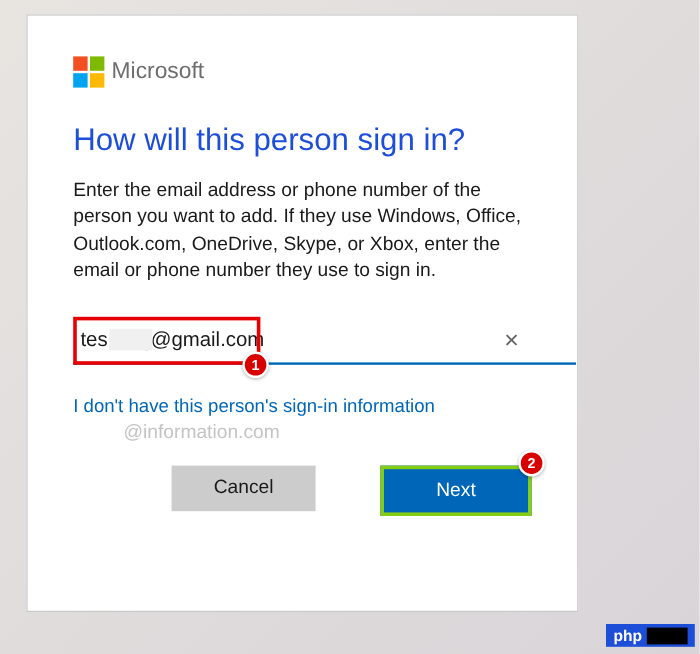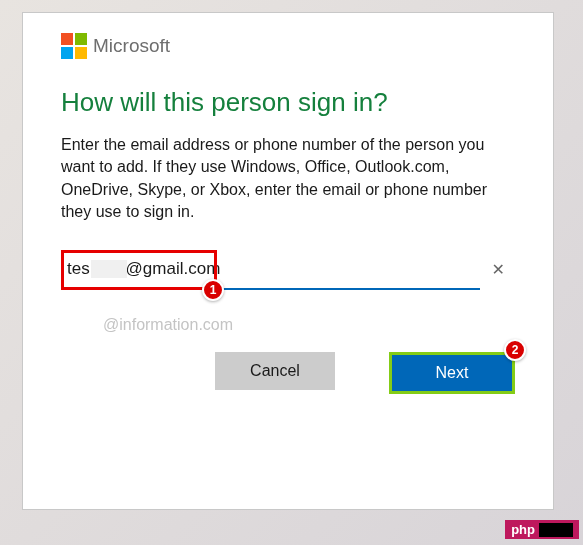--- a/index.html
+++ b/index.html
@@ -12,25 +12,25 @@
       height: 545px;
       background: linear-gradient(135deg, #e8e4e0 0%, #d8d4d8 100%);
       font-family: "Segoe UI", Tahoma, sans-serif;
       position: relative;
       overflow: hidden;
     }
     .dialog {
       position: absolute;
       top: 12px;
       left: 22px;
-      width: 532px;
+      width: 460px;
       height: 498px;
       background: #ffffff;
       border: 1px solid #c8c8c8;
-      padding: 20px 38px 30px 38px;
+      padding: 34px 38px 30px 38px;
     }
     .brand {
       display: flex;
       align-items: center;
       gap: 6px;
       margin-bottom: 28px;
     }
     .ms-logo {
       width: 26px;
       height: 26px;
@@ -44,21 +44,21 @@
     .ms-logo .sq3 { background: #00a4ef; }
     .ms-logo .sq4 { background: #ffb900; }
     .brand-text {
       font-size: 19px;
       color: #6e6e6e;
       font-weight: 400;
     }
     .heading {
       font-size: 26px;
       font-weight: 400;
-      color: #15803d;
+      color: #1d4ed8;
       margin-bottom: 16px;
     }
     .desc {
       font-size: 16px;
       color: #1a1a1a;
       line-height: 1.4;
       margin-bottom: 26px;
     }
     .input-wrap {
       position: relative;
@@ -156,21 +156,21 @@
       background: #0067b8;
       color: #ffffff;
       border: 3px solid #84cc16;
       width: 126px;
       height: 42px;
     }
     .bottom-right-badge {
       position: absolute;
       right: 4px;
       bottom: 6px;
-      background: #be185d;
+      background: #1d4ed8;
       color: #fff;
       font-size: 13px;
       font-weight: 700;
       padding: 2px 6px;
       display: flex;
       align-items: center;
     }
     .bottom-right-badge .blackbox {
       width: 34px;
       height: 14px;
@@ -207,20 +207,21 @@
   <p class="desc">Enter the email address or phone number of the person you want to add. If they use Windows, Office, Outlook.com, OneDrive, Skype, or Xbox, enter the email or phone number they use to sign in.</p>
 
   <div class="input-wrap">
     <input class="email-input" type="text" value="tes     vj@gmail.com" style="">
     <div class="redaction"></div>
     <div class="input-highlight"></div>
     <span class="clear-icon">✕</span>
     <div class="callout callout-1">1</div>
   </div>
 
+  <span class="link">I don't have this person's sign-in information</span>
   <div class="watermark">@information.com</div>
 
   <div class="button-row">
     <button class="btn btn-cancel">Cancel</button>
     <div class="btn-next-wrap">
       <button class="btn btn-next">Next</button>
       <div class="callout callout-2">2</div>
     </div>
   </div>
 

